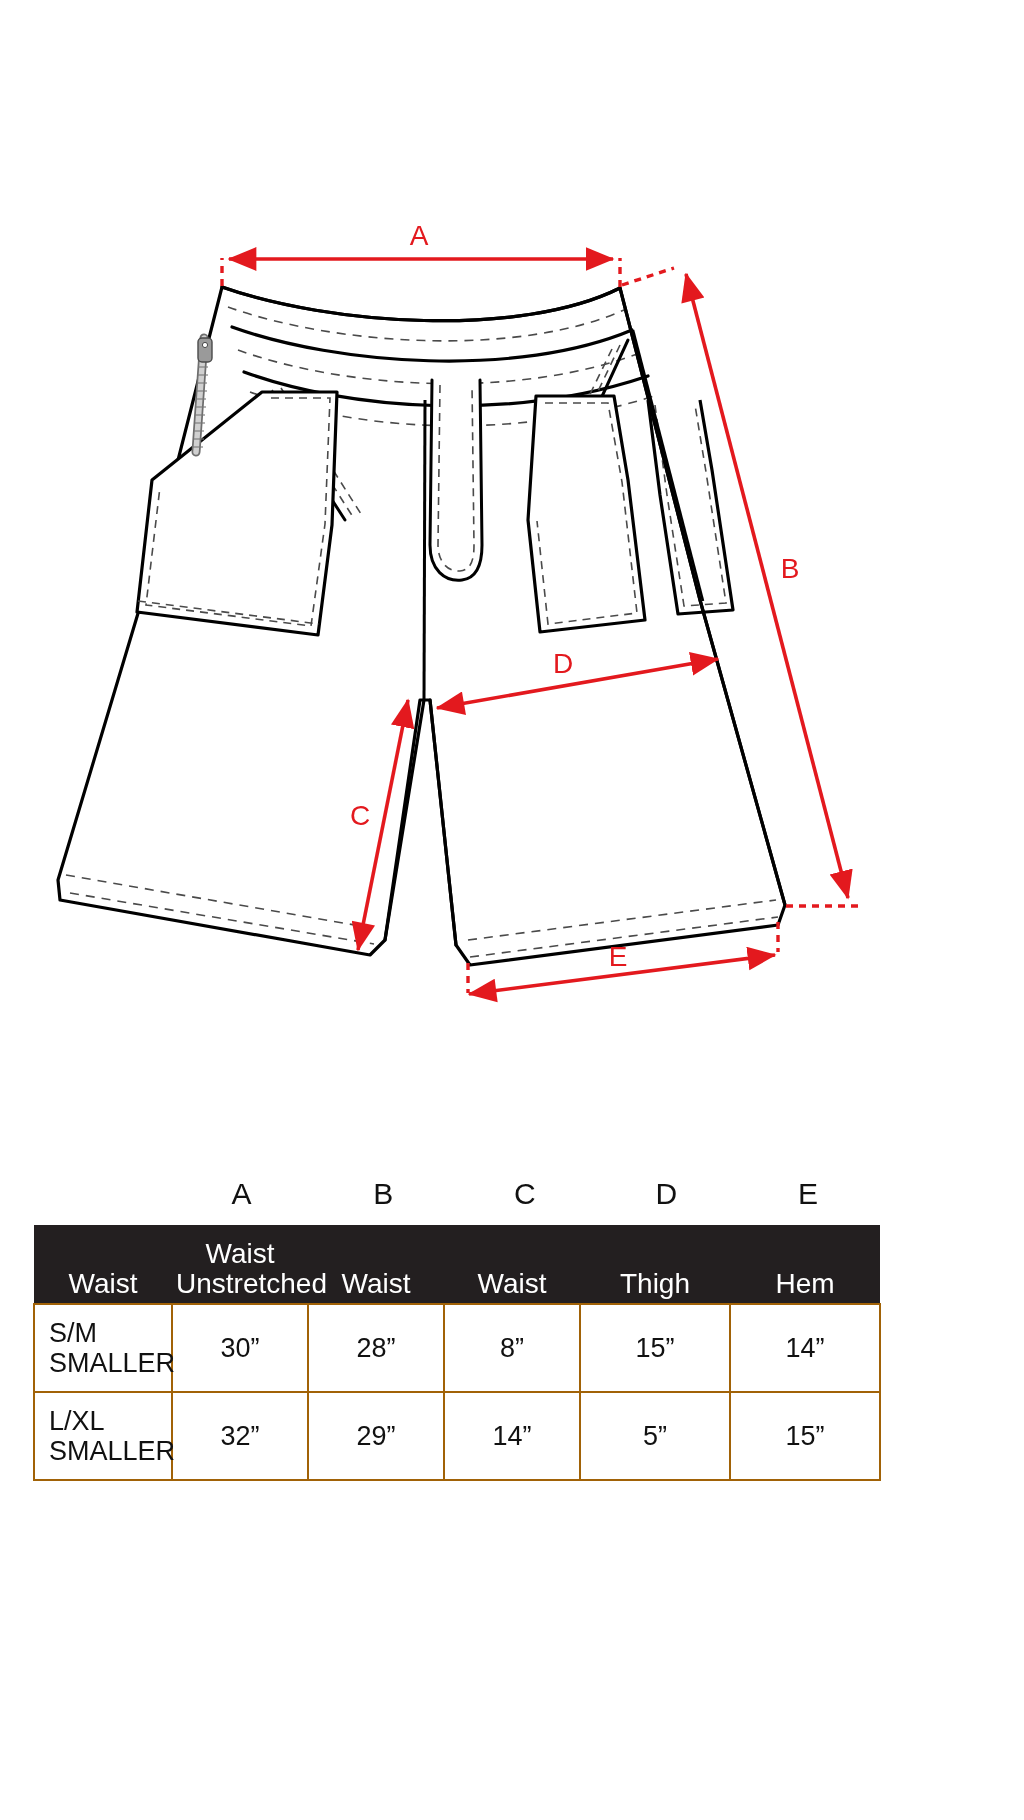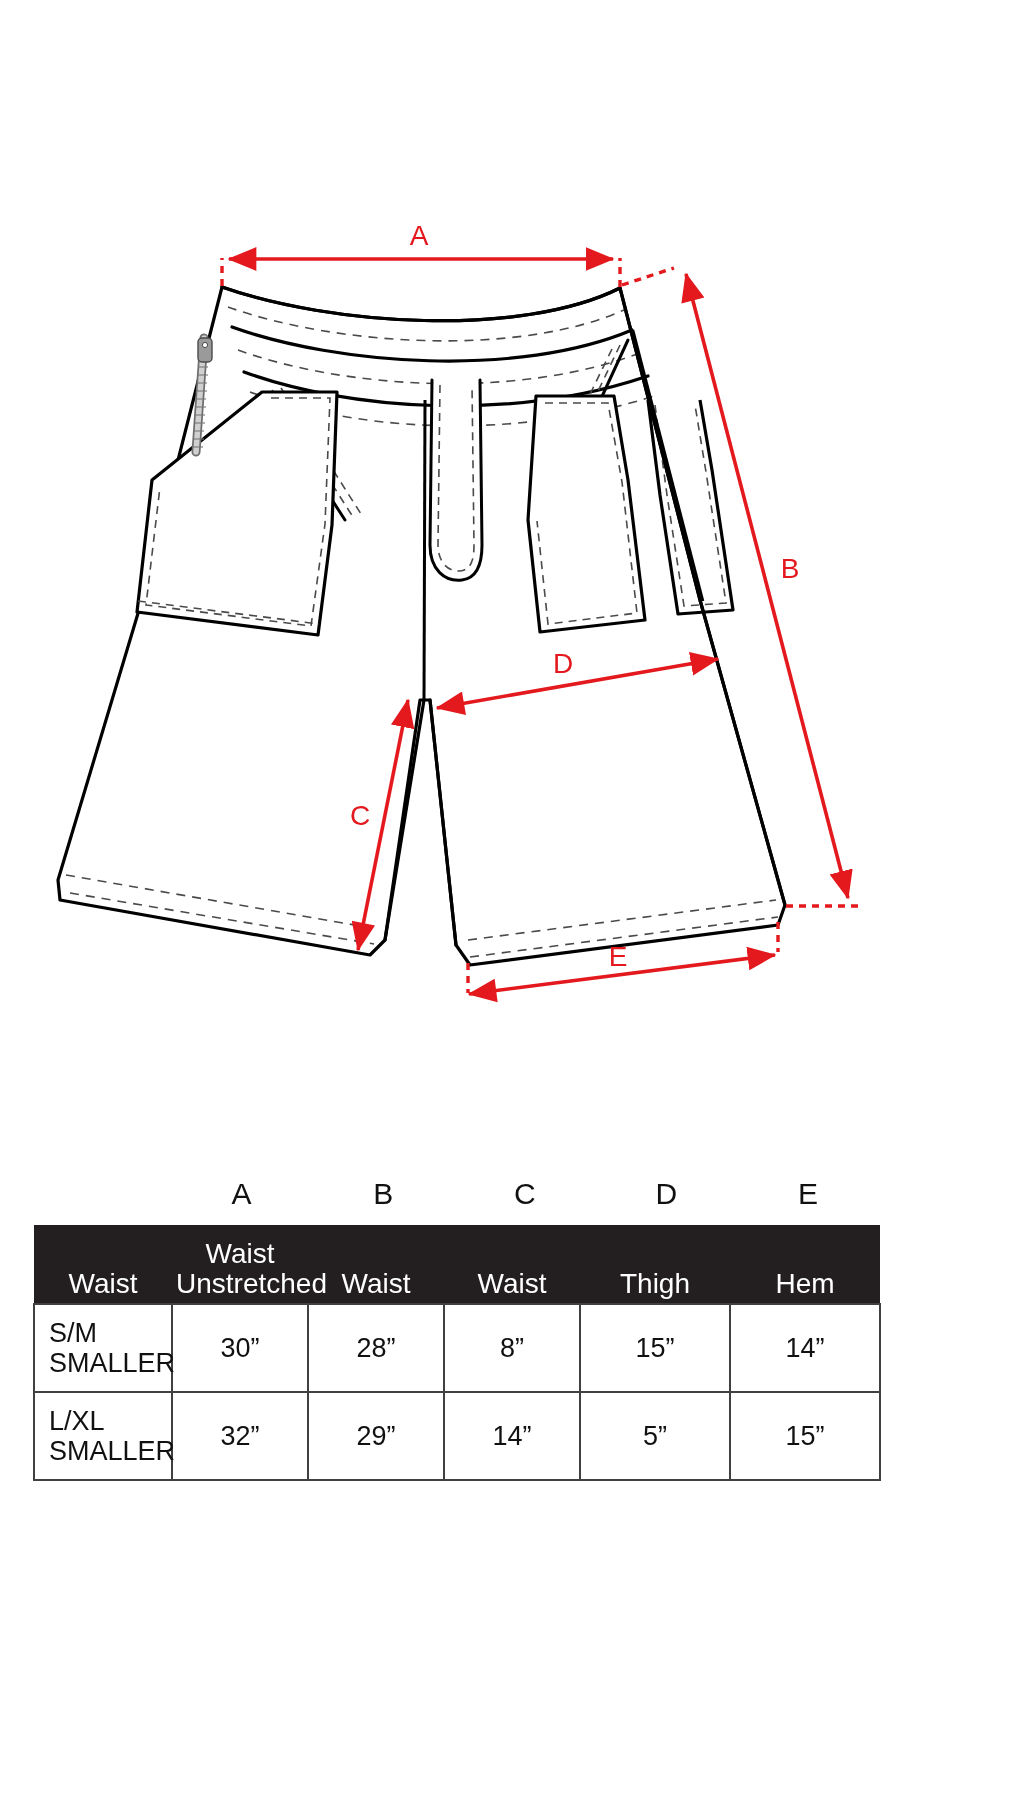--- a/index.html
+++ b/index.html
@@ -72,21 +72,21 @@
     color: #ffffff;
     font-weight: normal;
     font-size: 28px;
     line-height: 1.08;
     padding: 14px 4px 4px 4px;
     border: none;
     vertical-align: bottom;
     font-family: "Liberation Sans", sans-serif;
   }
   table.size-table tbody td {
-    border: 2px solid #404040;
+    border: 2px solid #a16207;
     font-size: 27px;
     color: #111111;
     text-align: center;
     vertical-align: middle;
     height: 78px;
     padding: 4px 2px;
     font-family: "Liberation Sans", sans-serif;
     background: #ffffff;
   }
   table.size-table tbody td.size-col {

